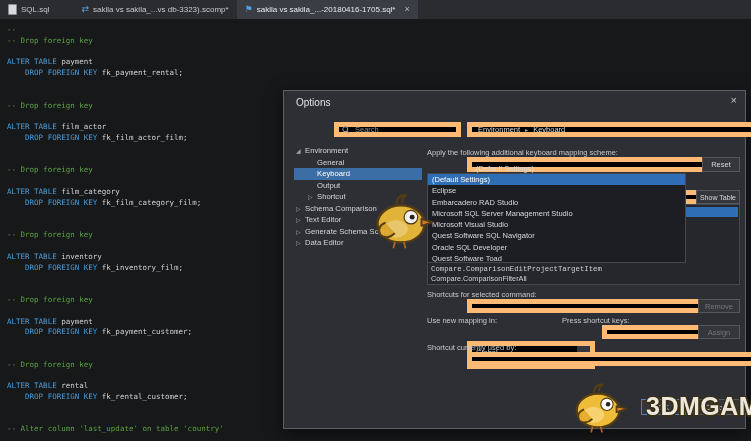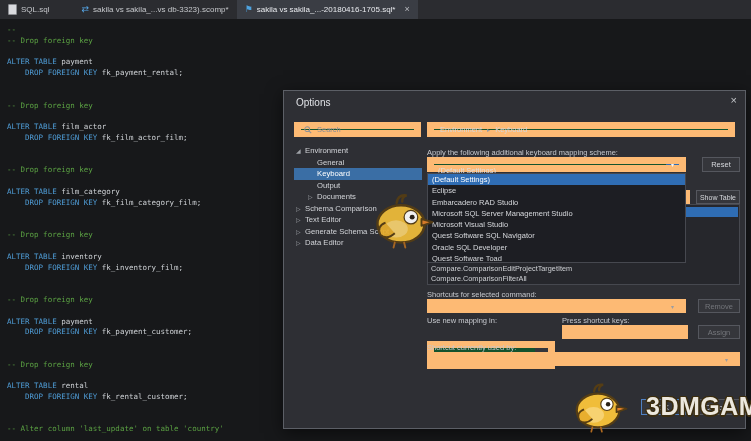--- a/index.html
+++ b/index.html
@@ -25,21 +25,21 @@
   .tk-c{color:#5ba143;}
   .tk-k{color:#4f9cd6;margin-top:18px;}
   .tk-i{color:#ced1d5;}
 
   
   #dialog{position:absolute;left:283px;top:90px;width:461px;height:337px;background:#2e2f34;
           border:1px solid #5c5f66;box-shadow:0 4px 16px rgba(0,0,0,.55);z-index:20;font-size:7.5px;color:#c8cad0;}
   #dlg-title{position:absolute;left:12px;top:6px;font-size:10px;color:#e0e2e6;}
   #dlg-close{position:absolute;right:8px;top:3px;font-size:11px;color:#c4c6ca;cursor:default;}
 
-  .ctrl{position:absolute;background:#14532d;border:7px solid #fdba74;box-sizing:border-box;}
+  .ctrl{position:absolute;background:#000000;border:5px solid #fdba74;box-sizing:border-box;margin-left:40px;}
   .ctrl .value{position:absolute;left:4px;top:0;bottom:0;line-height:13px;color:#dcdee2;white-space:nowrap;}
   .combo-arrow{position:absolute;right:0;top:0;bottom:0;width:13px;display:flex;align-items:center;
                justify-content:center;font-size:6px;color:#9a9da2;background:#35363b;}
   .combo-arrow.open{background:#2f6db4;color:#eef4fb;}
   .btn{position:absolute;background:#35363b;border:1px solid #55575e;color:#d6d8dc;font-size:7.5px;
        display:flex;align-items:center;justify-content:center;box-sizing:border-box;cursor:default;}
   .btn.disabled{color:#74767b;}
   .btn.focused{border-color:#4f81c2;}
   .lbl{position:absolute;color:#c6c8cd;white-space:nowrap;}
 
@@ -192,21 +192,21 @@
         <div class="tree-item depth1 selected">
           <span class="tree-arrow"></span>
           <span class="tree-label">Keyboard</span>
         </div>
         <div class="tree-item depth1">
           <span class="tree-arrow"></span>
           <span class="tree-label">Output</span>
         </div>
         <div class="tree-item depth1">
           <span class="tree-arrow">▷</span>
-          <span class="tree-label">Documents</span>
+          <span class="tree-label">Shortcut</span>
         </div>
         <div class="tree-item depth0">
           <span class="tree-arrow">▷</span>
           <span class="tree-label">Schema Comparison</span>
         </div>
         <div class="tree-item depth0">
           <span class="tree-arrow">▷</span>
           <span class="tree-label">Text Editor</span>
         </div>
         <div class="tree-item depth0">
@@ -225,21 +225,21 @@
       <span class="value">(Default Settings)</span>
       <span class="combo-arrow open">▾</span>
     </div>
     <div id="reset-btn" class="btn">Reset</div>
 
     <div id="cmd-filter" class="ctrl"></div>
     <div id="show-table-btn" class="btn">Show Table</div>
 
     <div id="commands-list">
       <div id="cmd-selected-row"></div>
-    <div class="cmd-item" style="top: 59px;">Compare.ComparisonEditProjectTargetItem</div>
+    <div class="cmd-item" style="top: 59px; font-family: Liberation Mono, monospace;">Compare.ComparisonEditProjectTargetItem</div>
         <div class="cmd-item" style="top: 69px;">Compare.ComparisonFilterAll</div>
       </div>
 
     <div id="dd-list">
         <div class="dd-item selected">(Default Settings)</div>
         <div class="dd-item">Eclipse</div>
         <div class="dd-item">Embarcadero RAD Studio</div>
         <div class="dd-item">Microsoft SQL Server Management Studio</div>
         <div class="dd-item">Microsoft Visual Studio</div>
         <div class="dd-item">Quest Software SQL Navigator</div>

